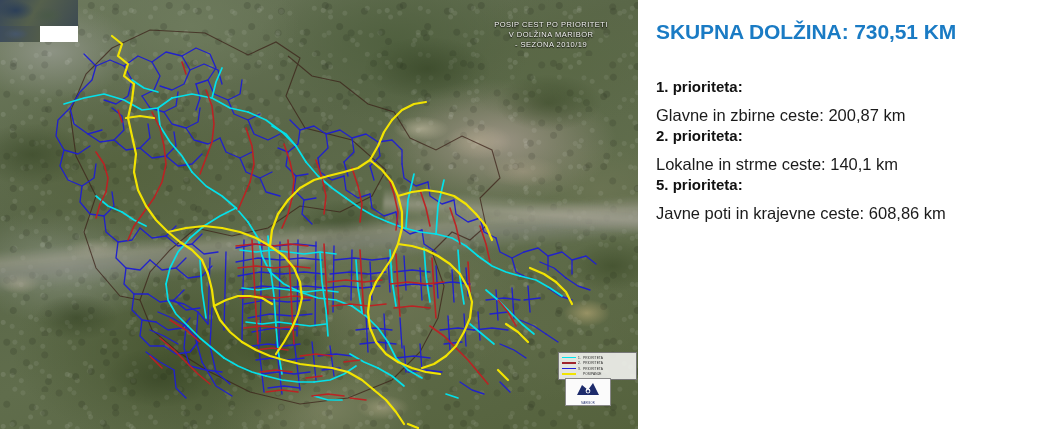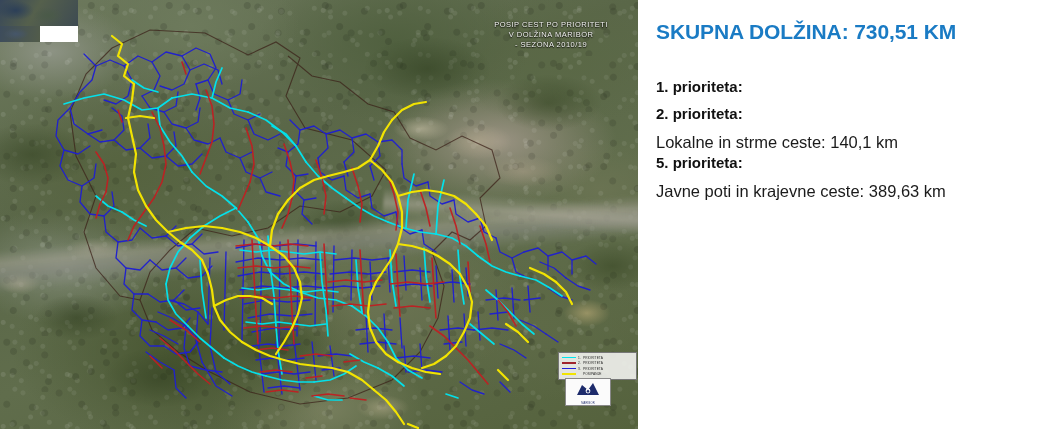--- a/index.html
+++ b/index.html
@@ -685,27 +685,28 @@
     </div>
 
   </div>
 
   <div id="info-panel">
 
     <h1 id="total-heading">SKUPNA DOLŽINA: 730,51 KM</h1>
 
     <div class="prio-block">
       <div class="prio-title">1. prioriteta:</div>
+      <div class="prio-desc">Glavne in zbirne ceste: 200,87 km</div>
     </div>
 
     <div class="prio-block">
       <div class="prio-title">2. prioriteta:</div>
       <div class="prio-desc">Lokalne in strme ceste: 140,1 km</div>
     </div>
 
     <div class="prio-block">
       <div class="prio-title">5. prioriteta:</div>
-      <div class="prio-desc">Javne poti in krajevne ceste: 389,63 km</div>
+      <div class="prio-desc">Javne poti in krajevne ceste: 608,86 km</div>
     </div>
 
   </div>
 
 </div>
 
 </body></html>

